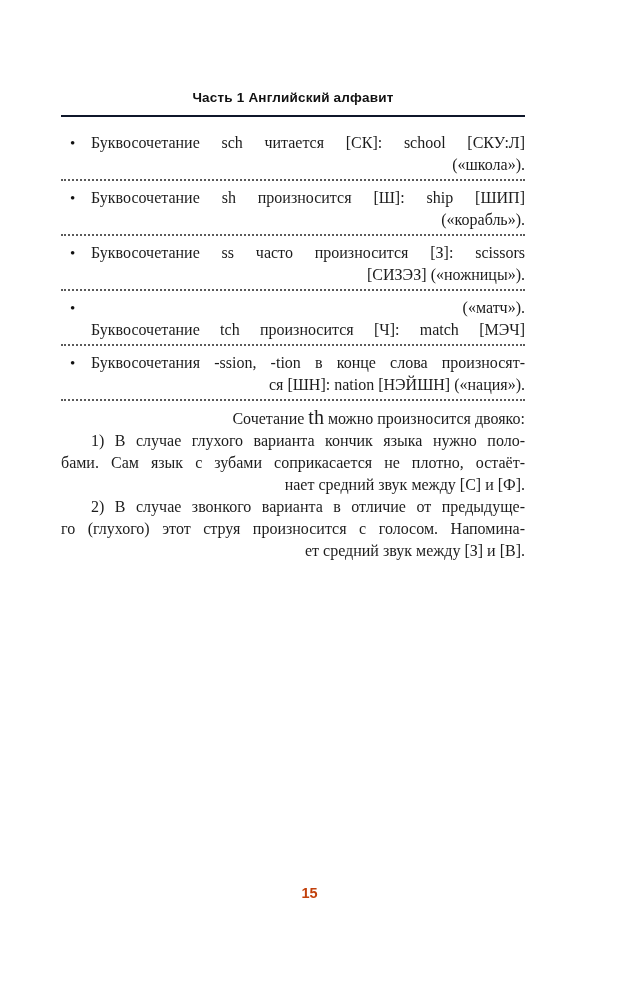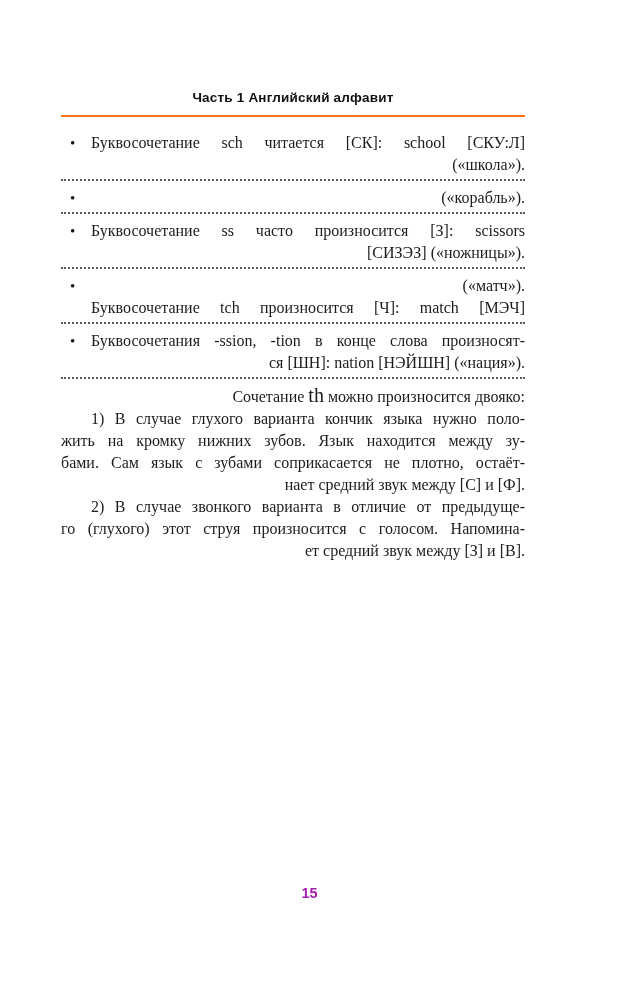--- a/index.html
+++ b/index.html
@@ -23,21 +23,21 @@
     width: 464px;
   }
   .header-title {
     font-family: "Liberation Sans", "DejaVu Sans", sans-serif;
     font-weight: bold;
     font-size: 13.5px;
     letter-spacing: 0.2px;
     text-align: center;
     color: #111;
     padding-bottom: 10px;
-    border-bottom: 2px solid #f97316;
+    border-bottom: 2px solid #0f172a;
   }
   .body-text {
     margin-top: 15px;
     font-size: 16px;
     line-height: 22px;
   }
   .bullet {
     position: relative;
     padding-left: 30px;
   }
@@ -72,39 +72,40 @@
     position: absolute;
     left: 0;
     right: 0;
     top: 884px;
     text-align: center;
   }
   .page-number {
     font-family: "Liberation Sans", "DejaVu Sans", sans-serif;
     font-weight: bold;
     font-size: 14.5px;
-    color: #a21caf;
+    color: #c2410c;
   }
 </style>
 </head>
 <body>
 
 <div class="page">
   <div class="content">
     <div class="header-title">Часть 1 Английский алфавит</div>
     <div class="body-text">
       <div id="bullet-list">
           <div class="bullet">
             <span class="marker">•</span>
             <div class="line just"><span class="">Буквосочетание </span><span class="b ">sch</span><span class=""> читается [СК]: </span><span class="b ">sch</span><span class="">ool [СКУ:Л]</span></div>
             <div class="line"><span class="">(«школа»).</span></div>
           </div>
           <div class="separator"></div>
           <div class="bullet">
             <span class="marker">•</span>
+            <div class="line just"><span class="">Буквосочетание </span><span class="b ">sh</span><span class=""> произносится [Ш]: </span><span class="b ">sh</span><span class="">ip [ШИП]</span></div>
             <div class="line"><span class="">(«корабль»).</span></div>
           </div>
           <div class="separator"></div>
           <div class="bullet">
             <span class="marker">•</span>
             <div class="line just"><span class="">Буквосочетание </span><span class="b ">ss</span><span class=""> часто произносится [З]: sci</span><span class="b ">ss</span><span class="">ors</span></div>
             <div class="line"><span class="">[С</span><span class="b ">И</span><span class="">ЗЭЗ] («ножницы»).</span></div>
           </div>
           <div class="separator"></div>
           <div class="bullet">
@@ -119,21 +120,20 @@
             <div class="line"><span class="">ся [ШН]: na</span><span class="b ">tion</span><span class=""> [НЭЙШН] («нация»).</span></div>
           </div>
           <div class="separator"></div>
         </div>
       <div id="paragraph-list">
           <div class="para">
             <div class="line indent"><span class="">Сочетание </span><span class="b lg">th</span><span class=""> можно произносится двояко:</span></div>
           </div>
           <div class="para">
             <div class="line just indent"><span class="">1) В случае глухого варианта кончик языка нужно поло-</span></div>
-            <div class="line just"><span class="">жить на кромку нижних зубов. Язык находится между зу-</span></div>
             <div class="line just"><span class="">бами. Сам язык с зубами соприкасается не плотно, остаёт-</span></div>
             <div class="line"><span class="">нает средний звук между [С] и [Ф].</span></div>
           </div>
           <div class="para">
             <div class="line just indent"><span class="">2) В случае звонкого варианта в отличие от предыдуще-</span></div>
             <div class="line just"><span class="">го (глухого) этот струя произносится с голосом. Напомина-</span></div>
             <div class="line"><span class="">ет средний звук между [З] и [В].</span></div>
           </div>
         </div>
     </div>

